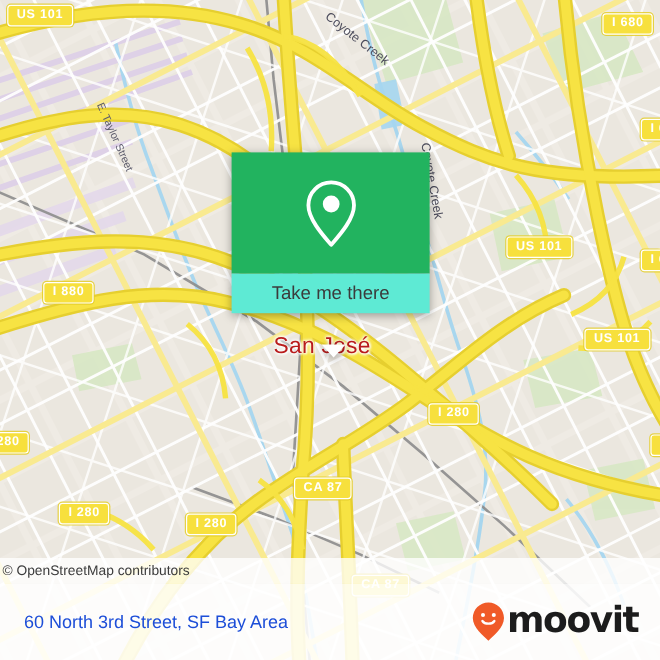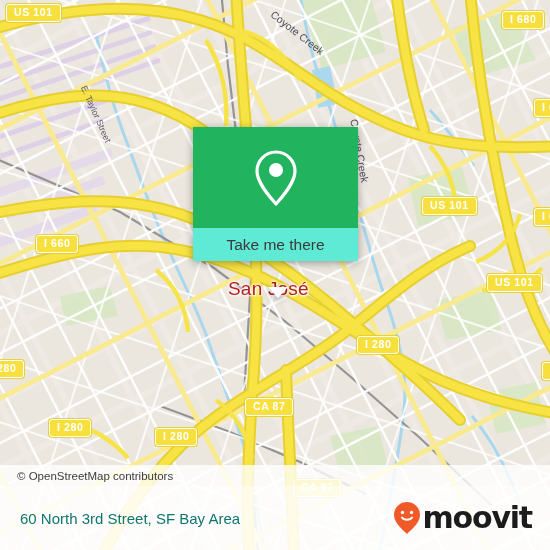--- a/index.html
+++ b/index.html
@@ -29,27 +29,27 @@
   #callout .top{height:101px;background:#22b35f;display:flex;align-items:center;justify-content:center;}
   #callout .bottom{height:33px;background:#5eead4;display:flex;align-items:center;justify-content:center;}
   #callout .cta{color:#3b3b3b;font-size:15.5px;}
   #callout .tail{position:absolute;left:75px;top:160px;width:0;height:0;
                  border-left:10px solid transparent;border-right:10px solid transparent;
                  border-top:11px solid #ffffff;}
 
   
   #attrib{position:absolute;left:0;top:465px;width:550px;height:21px;
           background:rgba(255,255,255,.78);display:flex;align-items:center;}
-  #attrib span{font-size:11.5px;color:#3c3c3c;padding-left:17px;}
+  #attrib span{font-size:11.5px;color:#3c3c3c;padding-left:2px;}
 
   
   #bottombar{position:absolute;left:0;top:486px;width:550px;height:64px;
              background:rgba(255,255,255,.88);display:flex;align-items:center;
              justify-content:space-between;padding:0 18px 0 20px;box-sizing:border-box;}
-  #address{font-size:15px;color:#0f766e;}
+  #address{font-size:15px;color:#1d4ed8;}
   #logo{display:flex;align-items:center;gap:1px;text-align:right;}
   #logo .word{font-size:30px;color:#1c1c1c;letter-spacing:-1.2px;line-height:30px;
               font-family:"DejaVu Sans",sans-serif;font-weight:bold;}
 </style>
 </head>
 <body>
 
 <div id="app">
 
   <div id="map">
@@ -224,21 +224,21 @@
     <div class="maplabel creek" style="left:360px;top:118px;transform:rotate(80deg);transform-origin:left top;">Coyote Creek</div>
     <div class="maplabel" style="left:88px;top:84px;transform:rotate(66deg);transform-origin:left top;color:#5b5b6b;font-size:9px;">E. Taylor Street</div>
 
     <div class="citylabel" style="left:228px;top:278px;">San José</div>
 
     <div class="shield" style="left:6px;top:4px;">US 101</div>
     <div class="shield" style="left:502px;top:11px;">I 680</div>
     <div class="shield" style="left:534px;top:99px;">I 680</div>
     <div class="shield" style="left:422px;top:197px;">US 101</div>
     <div class="shield" style="left:534px;top:208px;">I 680</div>
-    <div class="shield" style="left:36px;top:235px;">I 660</div>
+    <div class="shield" style="left:36px;top:235px;">I 880</div>
     <div class="shield" style="left:487px;top:274px;">US 101</div>
     <div class="shield" style="left:357px;top:336px;">I 280</div>
     <div class="shield" style="left:-18px;top:360px;">I 280</div>
     <div class="shield" style="left:245px;top:398px;">CA 87</div>
     <div class="shield" style="left:49px;top:419px;">I 280</div>
     <div class="shield" style="left:155px;top:428px;">I 280</div>
     <div class="shield" style="left:542px;top:362px;">I 280</div>
     <div class="shield" style="left:293px;top:479px;">CA 87</div>
   </div>
 

